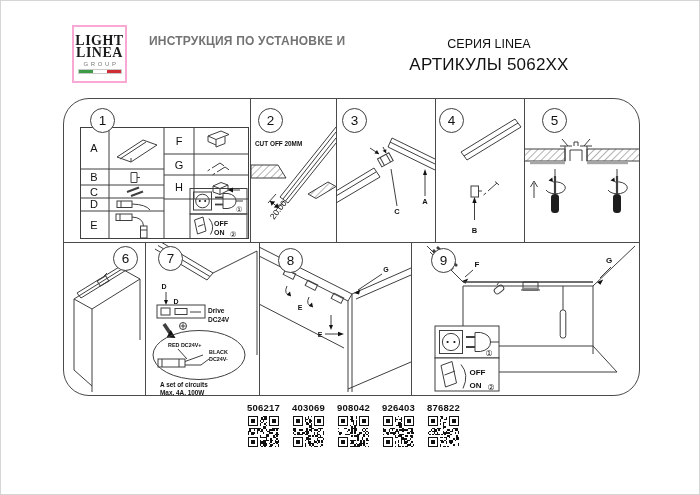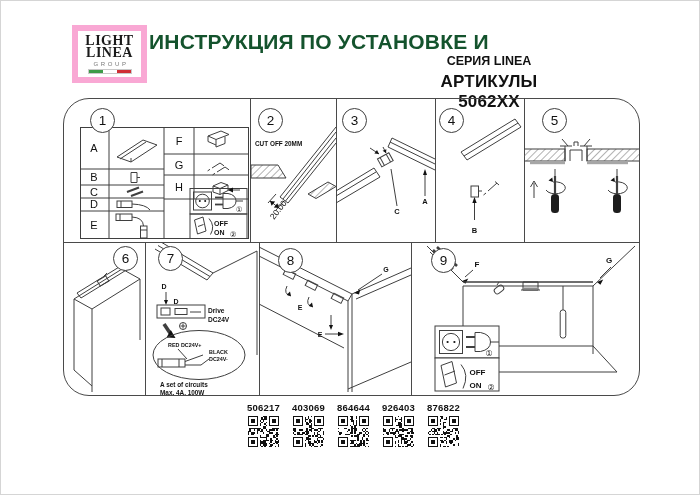--- a/index.html
+++ b/index.html
@@ -1,28 +1,28 @@
 <!DOCTYPE html>
 <html><head>
 <meta charset="utf-8">
 <style>
   html,body{margin:0;padding:0;background:#fff;}
   .stage{position:relative;width:700px;height:495px;background:#fff;box-sizing:border-box;
          border:1px solid #d5d5d5;overflow:hidden;font-family:"Liberation Sans",sans-serif;color:#111;}
   
-  .logo{position:absolute;left:71px;top:24px;width:75px;height:58px;border:6px solid #f9a8d4;
+  .logo{position:absolute;left:71px;top:24px;width:55px;height:58px;border:2px solid #f9a8d4;
         background:#fff;display:flex;flex-direction:column;align-items:center;justify-content:center;box-sizing:border-box;}
   .logo .l1{font-family:"Liberation Serif",serif;font-weight:700;font-size:14px;line-height:12.5px;letter-spacing:.5px;color:#1a1a1a;}
   .logo .grp{font-size:6px;letter-spacing:2.6px;color:#7a7a7a;margin:1px 0 2px 3px;}
   .flag{width:44px;height:5px;display:flex;border:1px solid #c9c9c9;box-sizing:border-box;}
   .flag span{flex:1;}
-  .title{position:absolute;left:148px;top:30px;font-size:21px;font-weight:700;line-height:21px;letter-spacing:.2px;color:#14532d;}
+  .title{position:absolute;left:148px;top:30px;font-size:12px;font-weight:700;line-height:21px;letter-spacing:.2px;color:#737373;}
   .hdr-right{position:absolute;left:408px;top:36px;width:160px;text-align:center;}
-  .series{font-size:12.5px;font-weight:700;margin-top:17px;}
-  .articles-title{font-size:17px;font-weight:700;margin-top:4px;letter-spacing:.2px;}
+  .series{font-size:12.5px;font-weight:400;}
+  .articles-title{font-size:17px;font-weight:400;margin-top:4px;letter-spacing:.2px;}
   
   .board{position:absolute;left:62px;top:97px;width:575px;height:296px;border:1.4px solid #4a4a4a;border-radius:26px;}
   .vd,.hd{position:absolute;background:#4a4a4a;}
   .vd{width:1.2px;} .hd{height:1.2px;}
   .pnum{position:absolute;width:23px;height:23px;border:1.3px solid #3f3f3f;border-radius:50%;
         display:flex;align-items:center;justify-content:center;font-size:13.5px;background:#fff;z-index:3;}
   .psvg{position:absolute;z-index:1;}
   svg text{font-family:"Liberation Sans",sans-serif;fill:#111;}
   
   .arts{position:absolute;left:240px;top:401px;display:flex;}
@@ -668,21 +668,21 @@
           <rect x="2" y="2" width="3" height="3" fill="#111"></rect>
           <rect x="14" y="0" width="7" height="7" fill="#111"></rect>
           <rect x="15" y="1" width="5" height="5" fill="#fff"></rect>
           <rect x="16" y="2" width="3" height="3" fill="#111"></rect>
           <rect x="0" y="14" width="7" height="7" fill="#111"></rect>
           <rect x="1" y="15" width="5" height="5" fill="#fff"></rect>
           <rect x="2" y="16" width="3" height="3" fill="#111"></rect>
         </svg>
     </div>
     <div class="art">
-      <div class="code">864644</div>
+      <div class="code">908042</div>
       <svg class="qr" viewBox="0 0 21 21" shape-rendering="crispEdges">
           <rect x="8" y="0" width="1" height="1" fill="#111"></rect>
           <rect x="9" y="0" width="1" height="1" fill="#111"></rect>
           <rect x="12" y="0" width="1" height="1" fill="#111"></rect>
           <rect x="9" y="1" width="1" height="1" fill="#111"></rect>
           <rect x="12" y="1" width="1" height="1" fill="#111"></rect>
           <rect x="8" y="2" width="1" height="1" fill="#111"></rect>
           <rect x="9" y="2" width="1" height="1" fill="#111"></rect>
           <rect x="9" y="3" width="1" height="1" fill="#111"></rect>
           <rect x="10" y="3" width="1" height="1" fill="#111"></rect>

